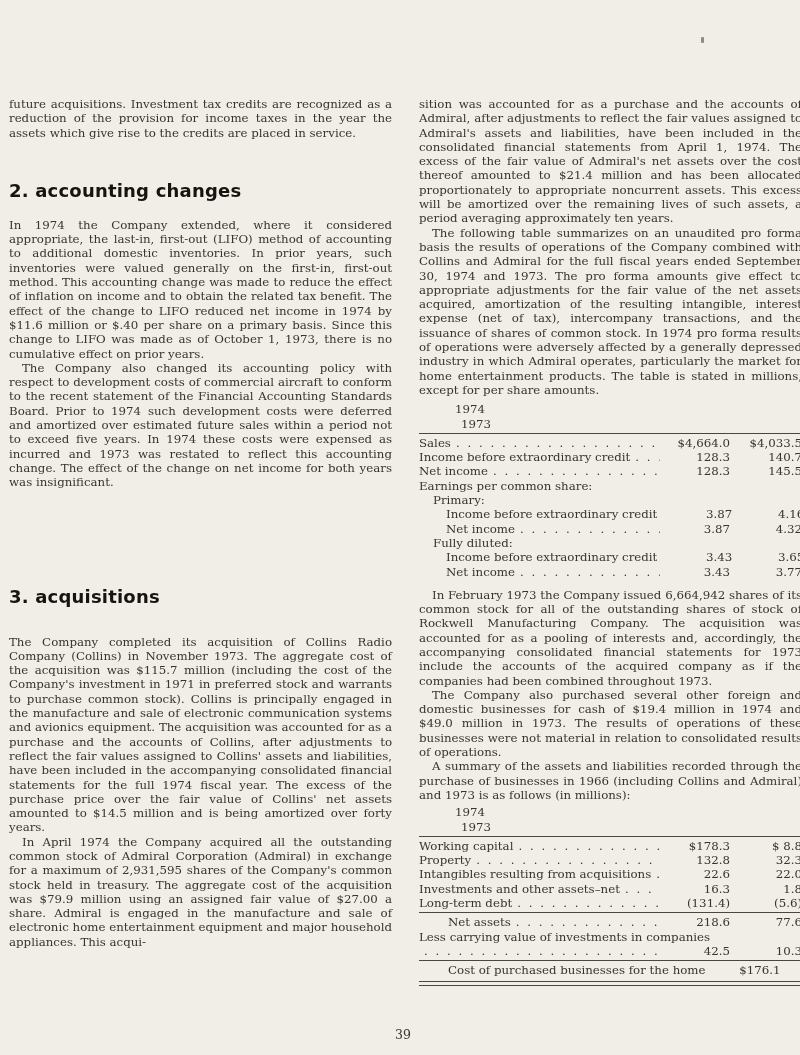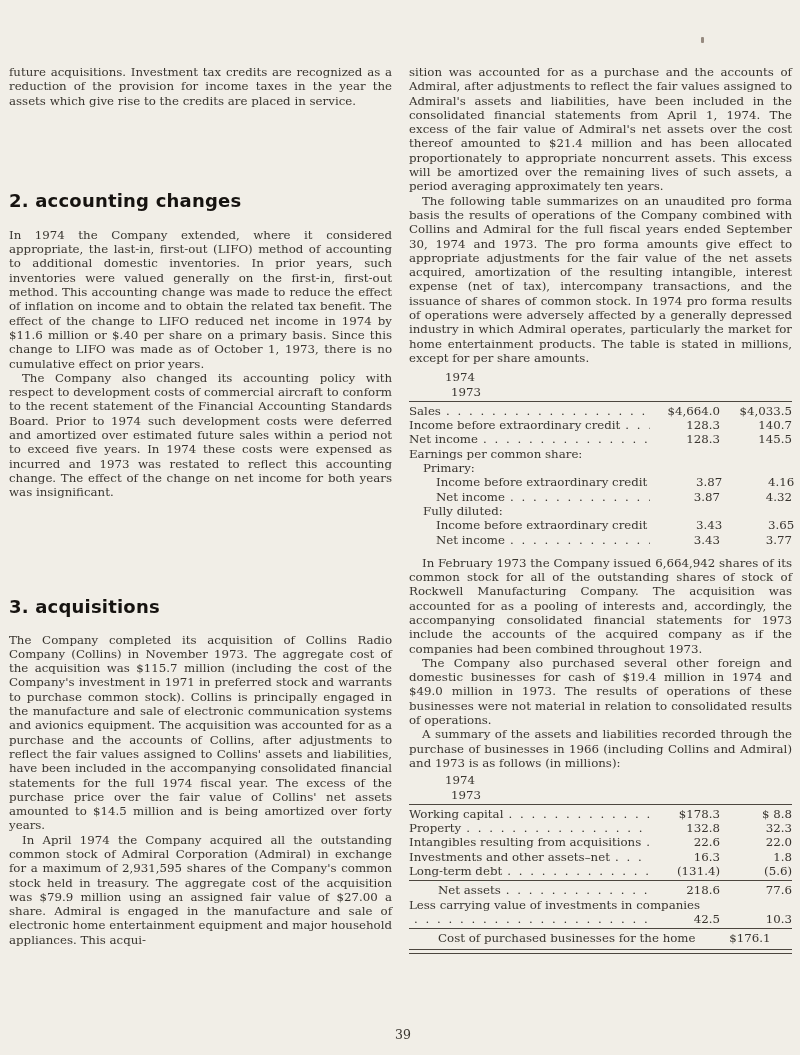--- a/index.html
+++ b/index.html
@@ -3,30 +3,30 @@
 <meta charset="utf-8">
 <style>
   html,body{margin:0;padding:0;}
   body{
     width:800px;height:1055px;overflow:hidden;position:relative;
     background:#f1eee7;
     color:#38342e;
     font-family:"DejaVu Serif", serif;
     font-size:11.8px;line-height:14.3px;
   }
-  .columns{display:flex;gap:17px;padding:65px 8px 0 9px;}
+  .columns{display:flex;gap:27px;padding:97px 8px 0 9px;}
   .col{width:383px;flex:none;}
   .p{margin:0;text-align:justify;}
   .p.indent{text-indent:13px;}
   .section-heading{
     font-family:"DejaVu Sans", sans-serif;font-weight:bold;
     font-size:18px;line-height:21px;color:#161310;letter-spacing:0.2px;margin:0;
   }
-  .heading-2{margin-top:82px;margin-bottom:17px;}
-  .heading-3{margin-top:96px;margin-bottom:16px;}
+  .heading-2{margin-top:40px;margin-bottom:17px;}
+  .heading-3{margin-top:96px;margin-bottom:28px;}
   .table{margin-top:5px;}
   .trow{display:flex;align-items:flex-start;}
   .tlabel{white-space:nowrap;}
   .leader{flex:1 1 auto;overflow:hidden;white-space:nowrap;margin:0 4px 0 5px;}
   .leader::after{
     content:". . . . . . . . . . . . . . . . . . . . . . . . . . . . . . . . . . . . . . . . . . . .";
     letter-spacing:2px;
   }
   .v{flex:none;width:66px;text-align:right;white-space:nowrap;}
   .v73{width:72px;}

